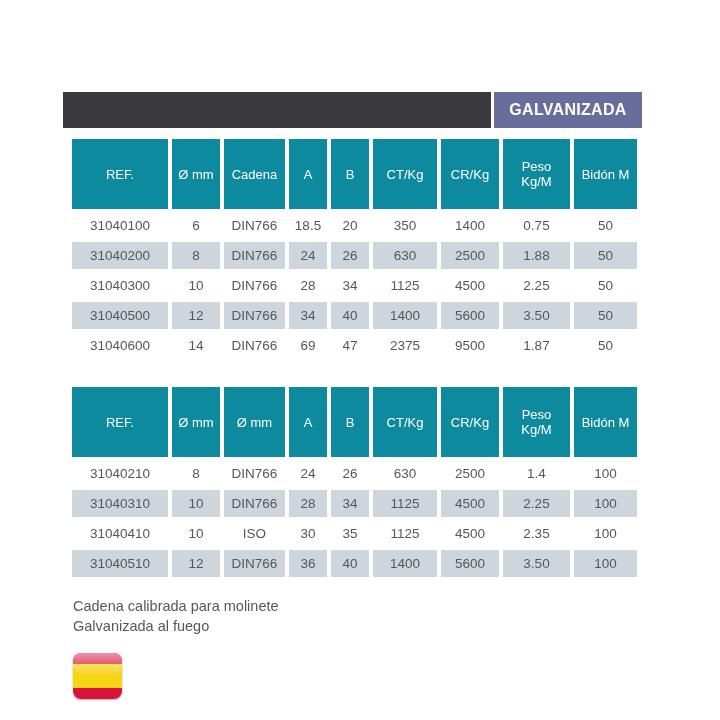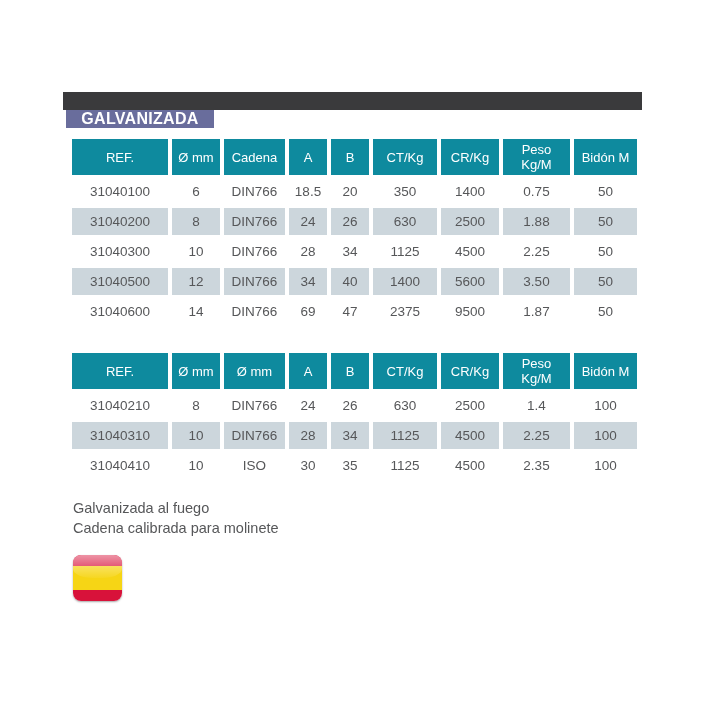--- a/index.html
+++ b/index.html
@@ -19,21 +19,20 @@
     position: absolute;
     left: 63px;
     top: 92px;
     width: 579px;
   }
   
   .banner {
     display: flex;
     height: 36px;
     margin-bottom: 8px;
-    flex-direction: column;
   }
   .banner-dark {
     flex: 1;
     background: #3a3a3c;
   }
   .banner-label {
     width: 148px;
     margin-left: 3px;
     background: #696d9c;
     color: #ffffff;
@@ -55,21 +54,21 @@
   table.data-table + table.data-table {
     margin-top: 22px;
   }
   .data-table th {
     background: #0e8a9e;
     color: #ffffff;
     font-size: 13px;
     font-weight: normal;
     text-align: center;
     vertical-align: middle;
-    padding: 3px 2px;
+    padding: 20px 2px;
     height: 25px;
     line-height: 15px;
   }
   .data-table td {
     color: #565759;
     font-size: 13.5px;
     text-align: center;
     vertical-align: middle;
     padding: 4px 2px;
     height: 19px;
@@ -257,26 +256,37 @@
             <td>31040410</td>
             <td>10</td>
             <td>ISO</td>
             <td>30</td>
             <td>35</td>
             <td>1125</td>
             <td>4500</td>
             <td>2.35</td>
             <td>100</td>
           </tr>
+          <tr>
+            <td>31040510</td>
+            <td>12</td>
+            <td>DIN766</td>
+            <td>36</td>
+            <td>40</td>
+            <td>1400</td>
+            <td>5600</td>
+            <td>3.50</td>
+            <td>100</td>
+          </tr>
         </tbody>
     </table>
 
     <div class="notes">
+      <div>Cadena calibrada para molinete</div>
       <div>Galvanizada al fuego</div>
-      <div>Cadena calibrada para molinete</div>
     </div>
 
     <div class="flag">
       <div class="flag-gloss"></div>
     </div>
 
   </div>
 </div>
 
 </body></html>

